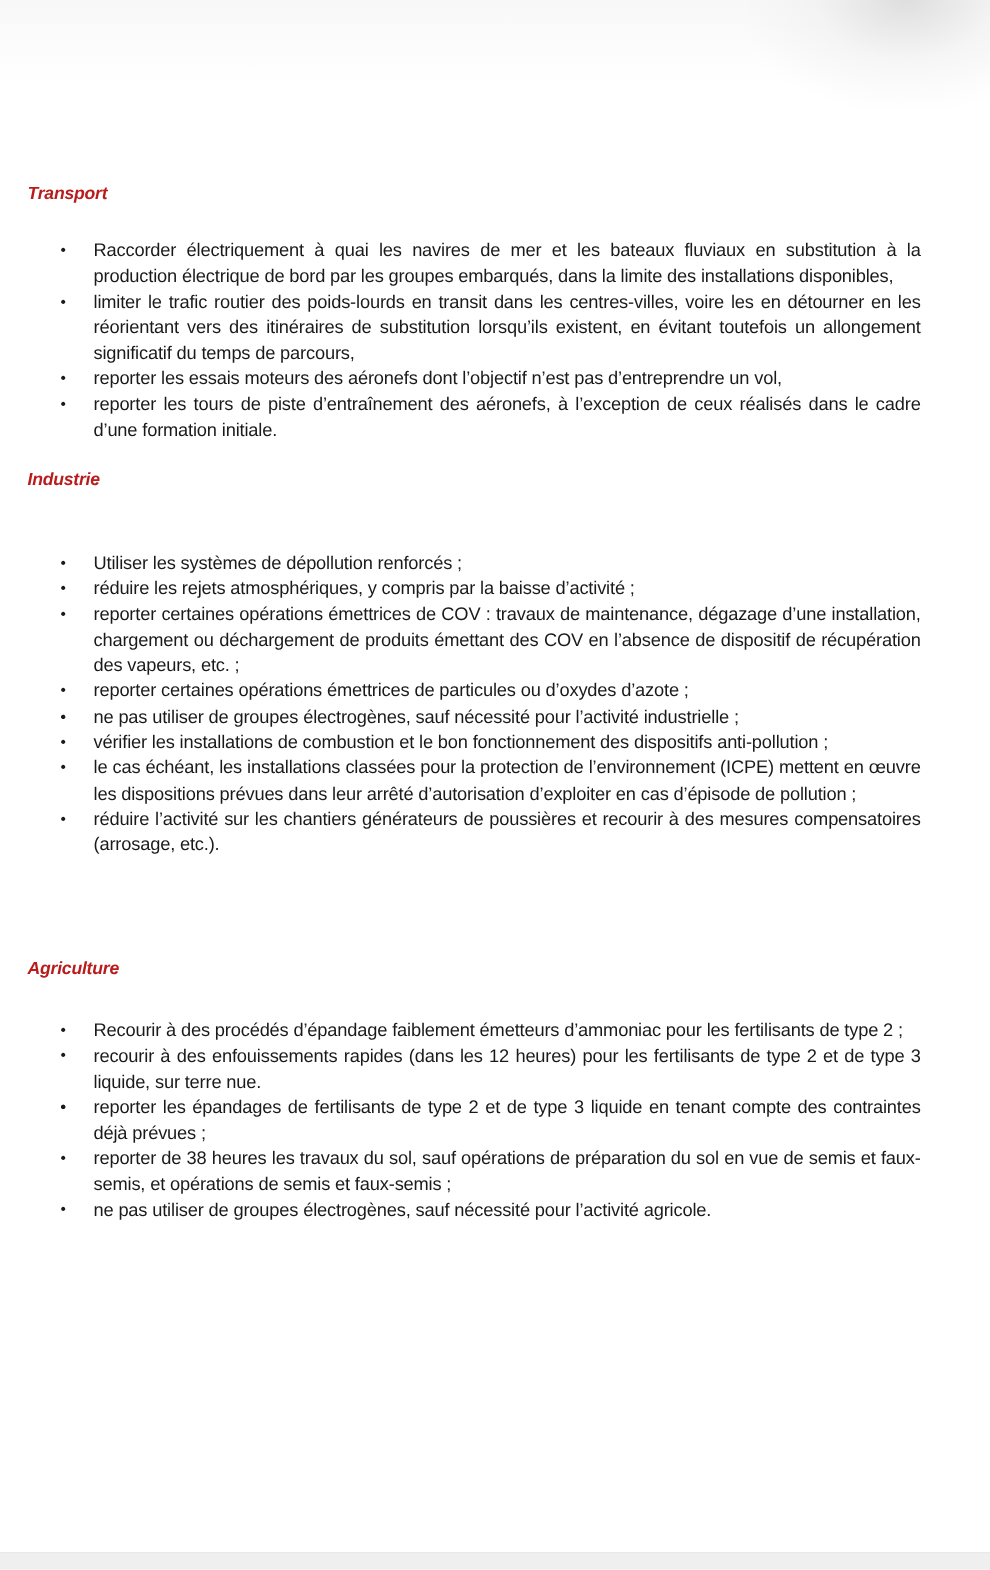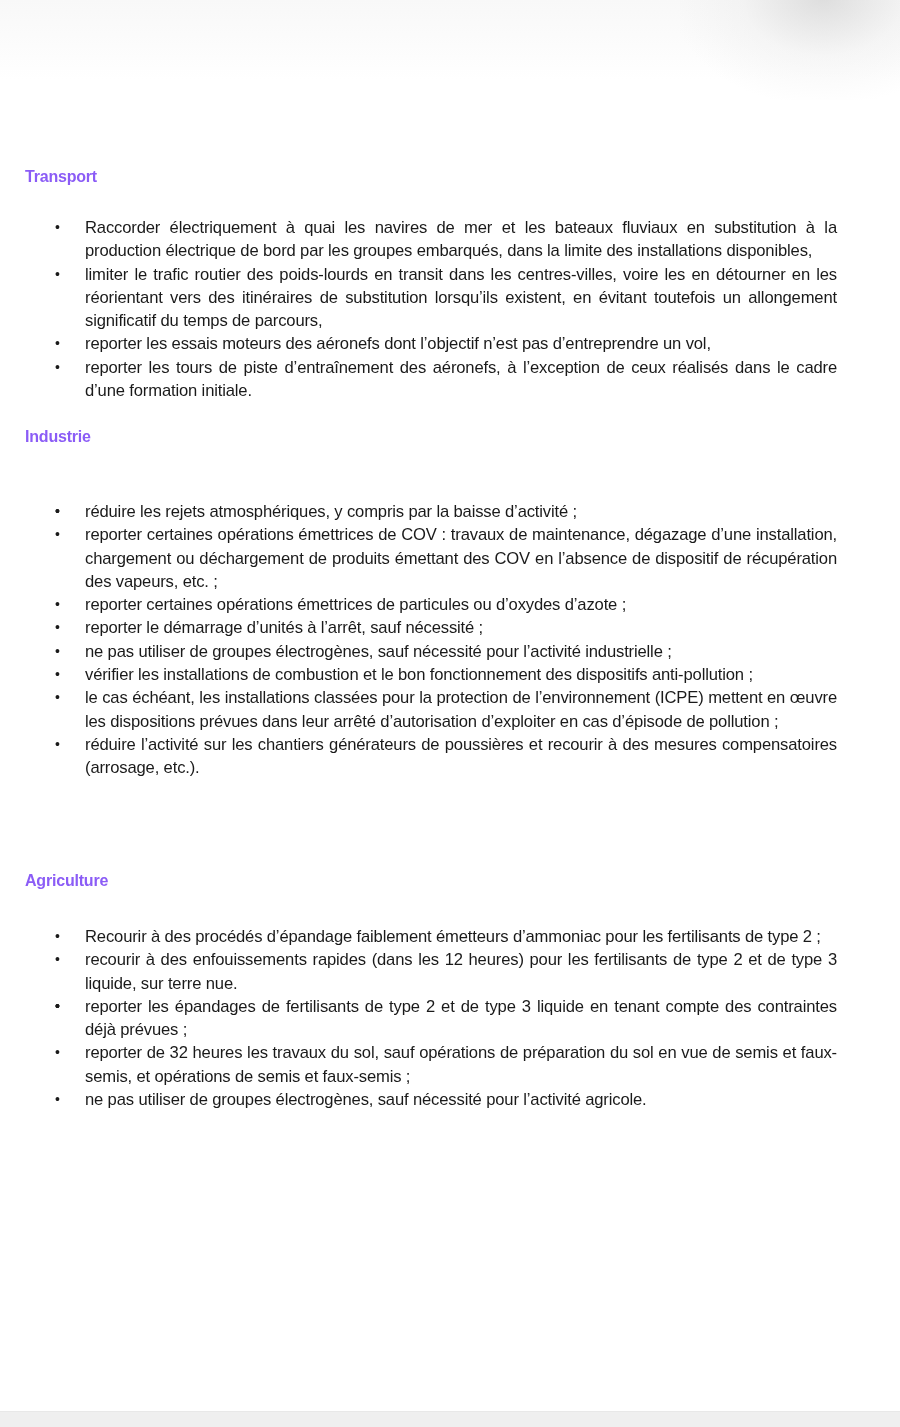--- a/index.html
+++ b/index.html
@@ -18,22 +18,23 @@
     position: absolute; left: 0; top: 0; width: 900px; height: 80px;
     background: linear-gradient(#f8f8f8, #ffffff);
   }
   .bottom-band {
     position: absolute; left: 0; top: 1411px; width: 900px; height: 16px;
     background: #efefef; border-top: 1px solid #e8e8e8;
   }
   .doc { position: absolute; left: 0; top: 0; width: 900px; }
   .section-title {
     position: absolute; left: 25px;
-    font-weight: bold; font-size: 16px; color: #8b5cf6;
+    font-weight: bold; font-size: 16px; color: #b91c1c;
     letter-spacing: -0.2px;
+    font-style: italic;
   }
   ul.items {
     position: absolute; left: 0; margin: 0; padding: 0; list-style: none;
     width: 900px;
   }
   ul.items li {
     position: relative; padding-left: 85px; width: 752px;
     font-size: 16.6px; line-height: 23.3px; text-align: justify;
     letter-spacing: -0.15px;
   }
@@ -52,36 +53,36 @@
   <div class="section-title" style="top:168px">Transport</div>
   <ul class="items" style="top:216px">
     <li><span class="bullet">•</span><span>Raccorder électriquement à quai les navires de mer et les bateaux fluviaux en substitution à la production électrique de bord par les groupes embarqués, dans la limite des installations disponibles,</span></li>
     <li><span class="bullet">•</span><span>limiter le trafic routier des poids-lourds en transit dans les centres-villes, voire les en détourner en les réorientant vers des itinéraires de substitution lorsqu’ils existent, en évitant toutefois un allongement significatif du temps de parcours,</span></li>
     <li><span class="bullet">•</span><span>reporter les essais moteurs des aéronefs dont l’objectif n’est pas d’entreprendre un vol,</span></li>
     <li><span class="bullet">•</span><span>reporter les tours de piste d’entraînement des aéronefs, à l’exception de ceux réalisés dans le cadre d’une formation initiale.</span></li>
   </ul>
 
   <div class="section-title" style="top:428px">Industrie</div>
   <ul class="items" style="top:500px">
-    <li><span class="bullet">•</span></li>
+    <li><span class="bullet">•</span><span>Utiliser les systèmes de dépollution renforcés ;</span></li>
     <li><span class="bullet">•</span><span>réduire les rejets atmosphériques, y compris par la baisse d’activité ;</span></li>
     <li><span class="bullet">•</span><span>reporter certaines opérations émettrices de COV : travaux de maintenance, dégazage d’une installation, chargement ou déchargement de produits émettant des COV en l’absence de dispositif de récupération des vapeurs, etc.  ;</span></li>
     <li><span class="bullet">•</span><span>reporter certaines opérations émettrices de particules ou d’oxydes d’azote ;</span></li>
-    <li><span class="bullet">•</span><span>reporter le démarrage d’unités à l’arrêt, sauf nécessité ;</span></li>
+    <li><span class="bullet">•</span></li>
     <li><span class="bullet">•</span><span>ne pas utiliser de groupes électrogènes, sauf nécessité pour l’activité industrielle ;</span></li>
     <li><span class="bullet">•</span><span>vérifier les installations de combustion et le bon fonctionnement des dispositifs anti-pollution ;</span></li>
     <li><span class="bullet">•</span><span>le cas échéant, les installations classées pour la protection de l’environnement (ICPE) mettent en œuvre les dispositions prévues dans leur arrêté d’autorisation d’exploiter en cas d’épisode de pollution ;</span></li>
     <li><span class="bullet">•</span><span>réduire l’activité sur les chantiers générateurs de poussières et recourir à des mesures compensatoires (arrosage, etc.).</span></li>
   </ul>
 
   <div class="section-title" style="top:872px">Agriculture</div>
   <ul class="items" style="top:925px">
     <li><span class="bullet">•</span><span>Recourir à des procédés d’épandage faiblement émetteurs d’ammoniac pour les fertilisants de type 2 ;</span></li>
     <li><span class="bullet">•</span><span>recourir à des enfouissements rapides (dans les 12 heures) pour les fertilisants de type 2 et de type 3 liquide, sur terre nue.</span></li>
     <li><span class="bullet">•</span></li>
     <li><span class="bullet">•</span></li>
     <li><span class="bullet">•</span><span>reporter les épandages de fertilisants de type 2 et de type 3 liquide en tenant compte des contraintes déjà prévues ;</span></li>
-    <li><span class="bullet">•</span><span>reporter de 32 heures les travaux du sol, sauf opérations de préparation du sol en vue de semis et faux-semis, et opérations de semis et faux-semis ;</span></li>
+    <li><span class="bullet">•</span><span>reporter de 38 heures les travaux du sol, sauf opérations de préparation du sol en vue de semis et faux-semis, et opérations de semis et faux-semis ;</span></li>
     <li><span class="bullet">•</span><span>ne pas utiliser de groupes électrogènes, sauf nécessité pour l’activité agricole.</span></li>
   </ul>
 </div>
 
 <div class="bottom-band"></div>
 
 </body></html>

